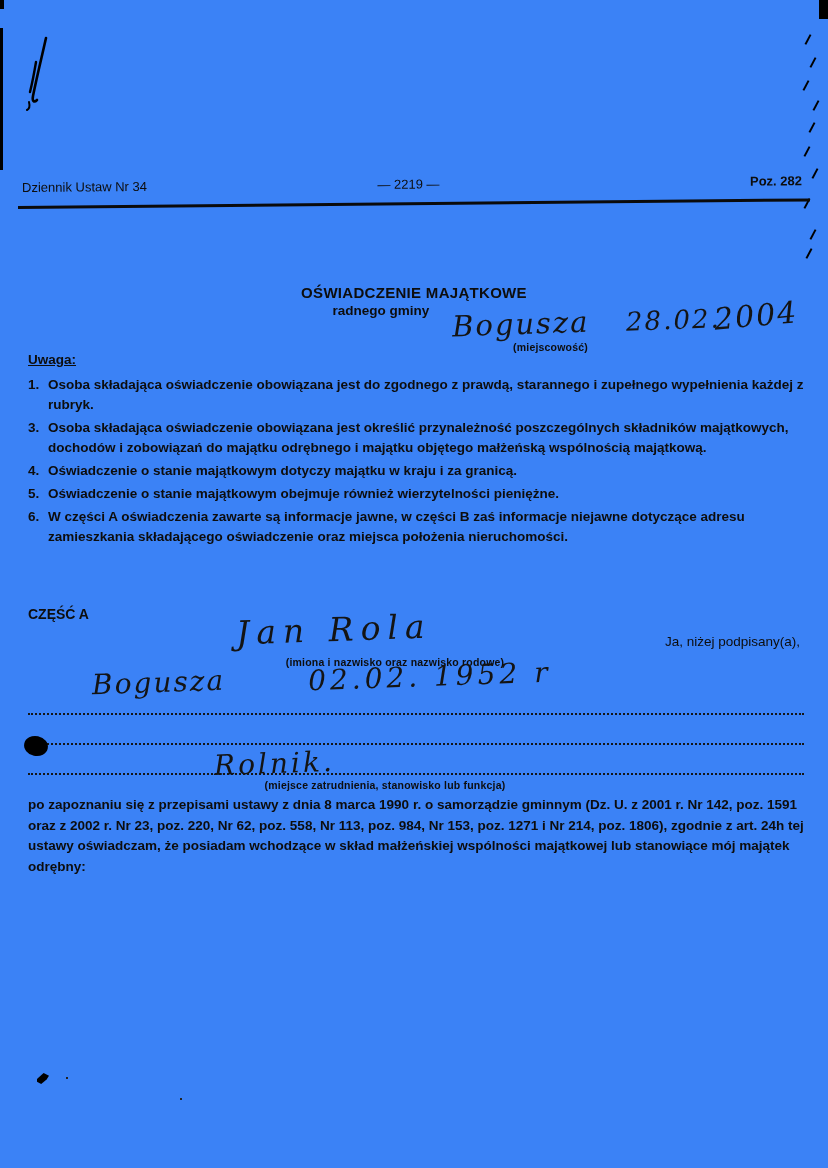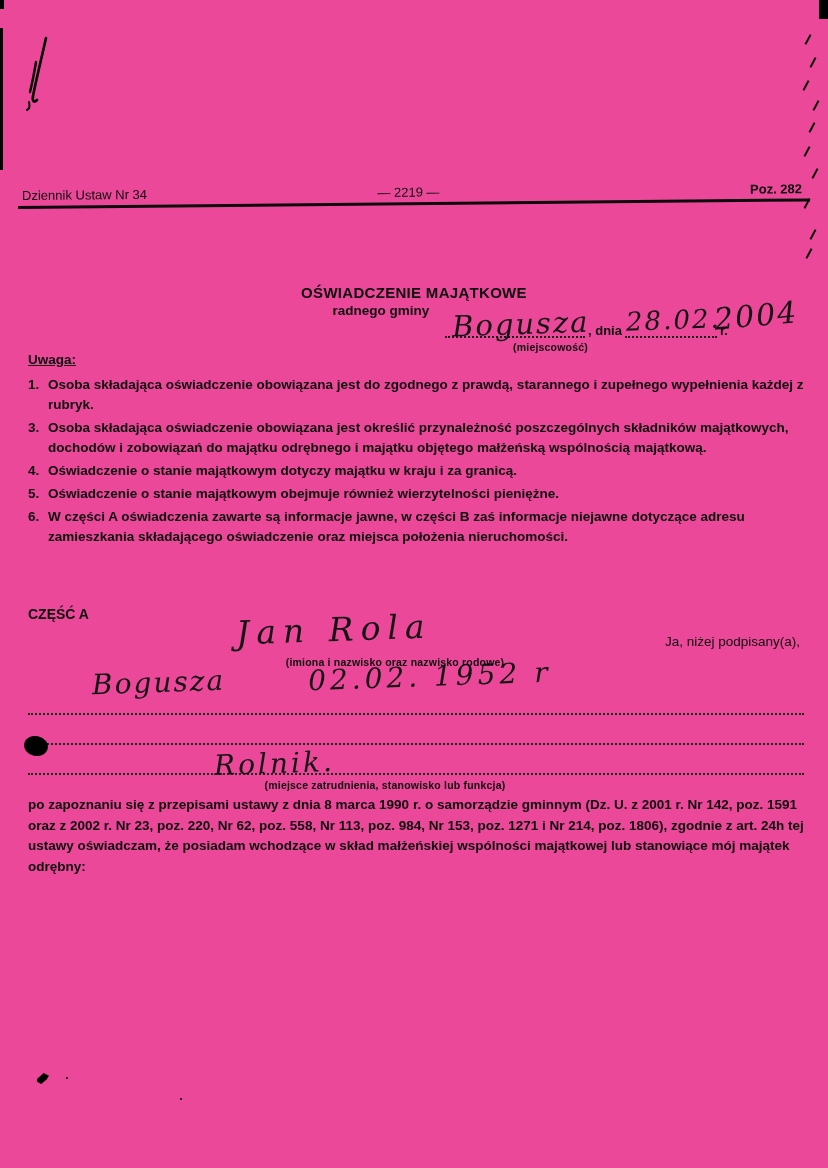--- a/index.html
+++ b/index.html
@@ -1,29 +1,29 @@
 <!DOCTYPE html>
 <html><head>
 <meta charset="utf-8">
 <style>
   * { margin:0; padding:0; box-sizing:border-box; }
   html,body { background:#e8e8e8; }
   .page {
     position:relative; width:828px; height:1168px; margin:0 auto;
-    background:#ec4899; color:#0d0d0d; overflow:hidden;
+    background:#3b82f6; color:#0d0d0d; overflow:hidden;
     font-family:"Liberation Sans", sans-serif;
   }
   
   .hdr {
     position:absolute; top:180px; left:22px; width:780px;
     display:flex; justify-content:space-between; align-items:baseline;
     font-size:13px; transform:rotate(-0.5deg); transform-origin:left center;
   }
   .hdr .center { transform:translateX(-40px); }
-  .hdr .right { font-weight:700;margin-top:8px; }
+  .hdr .right { font-weight:700; }
   .hdr-rule {
     position:absolute; top:206px; left:18px; width:792px; height:3px;
     background:#0b0b0b; transform:rotate(-0.55deg); transform-origin:left center;
   }
   
   .title { position:absolute; top:284px; left:0; width:828px; text-align:center;
            font-size:15px; font-weight:700; letter-spacing:.3px; }
   .subtitle { position:absolute; top:303px; left:0; width:828px; text-align:center;
               font-size:13.5px; font-weight:700; transform:translateX(-33px); }
   
@@ -116,26 +116,20 @@
   <div class="hdr">
     <span>Dziennik Ustaw Nr 34</span>
     <span class="center">— 2219 —</span>
     <span class="right">Poz. 282</span>
   </div>
   <div class="hdr-rule"></div>
 
   <div class="title">OŚWIADCZENIE MAJĄTKOWE</div>
   <div class="subtitle">radnego gminy</div>
 
-  <div class="dateline">
-    <span class="dots d1"></span>
-    <span class="lbl">, dnia</span>
-    <span class="dots d2"></span>
-    <span class="lbl">r.</span>
-  </div>
   <span class="hw hw-place">Bogusza</span>
   <span class="hw hw-day">28.02.</span>
   <span class="hw hw-year">2004</span>
   <div class="cap cap-miejsc">(miejscowość)</div>
 
   <div class="uwaga-label">Uwaga:</div>
   <div class="uwaga-list">
     <div class="uw-item">
       <span class="num">1.</span>
       <span class="itext">Osoba składająca oświadczenie obowiązana jest do zgodnego z prawdą, starannego i zupełnego wypełnienia każdej z rubryk.</span>

